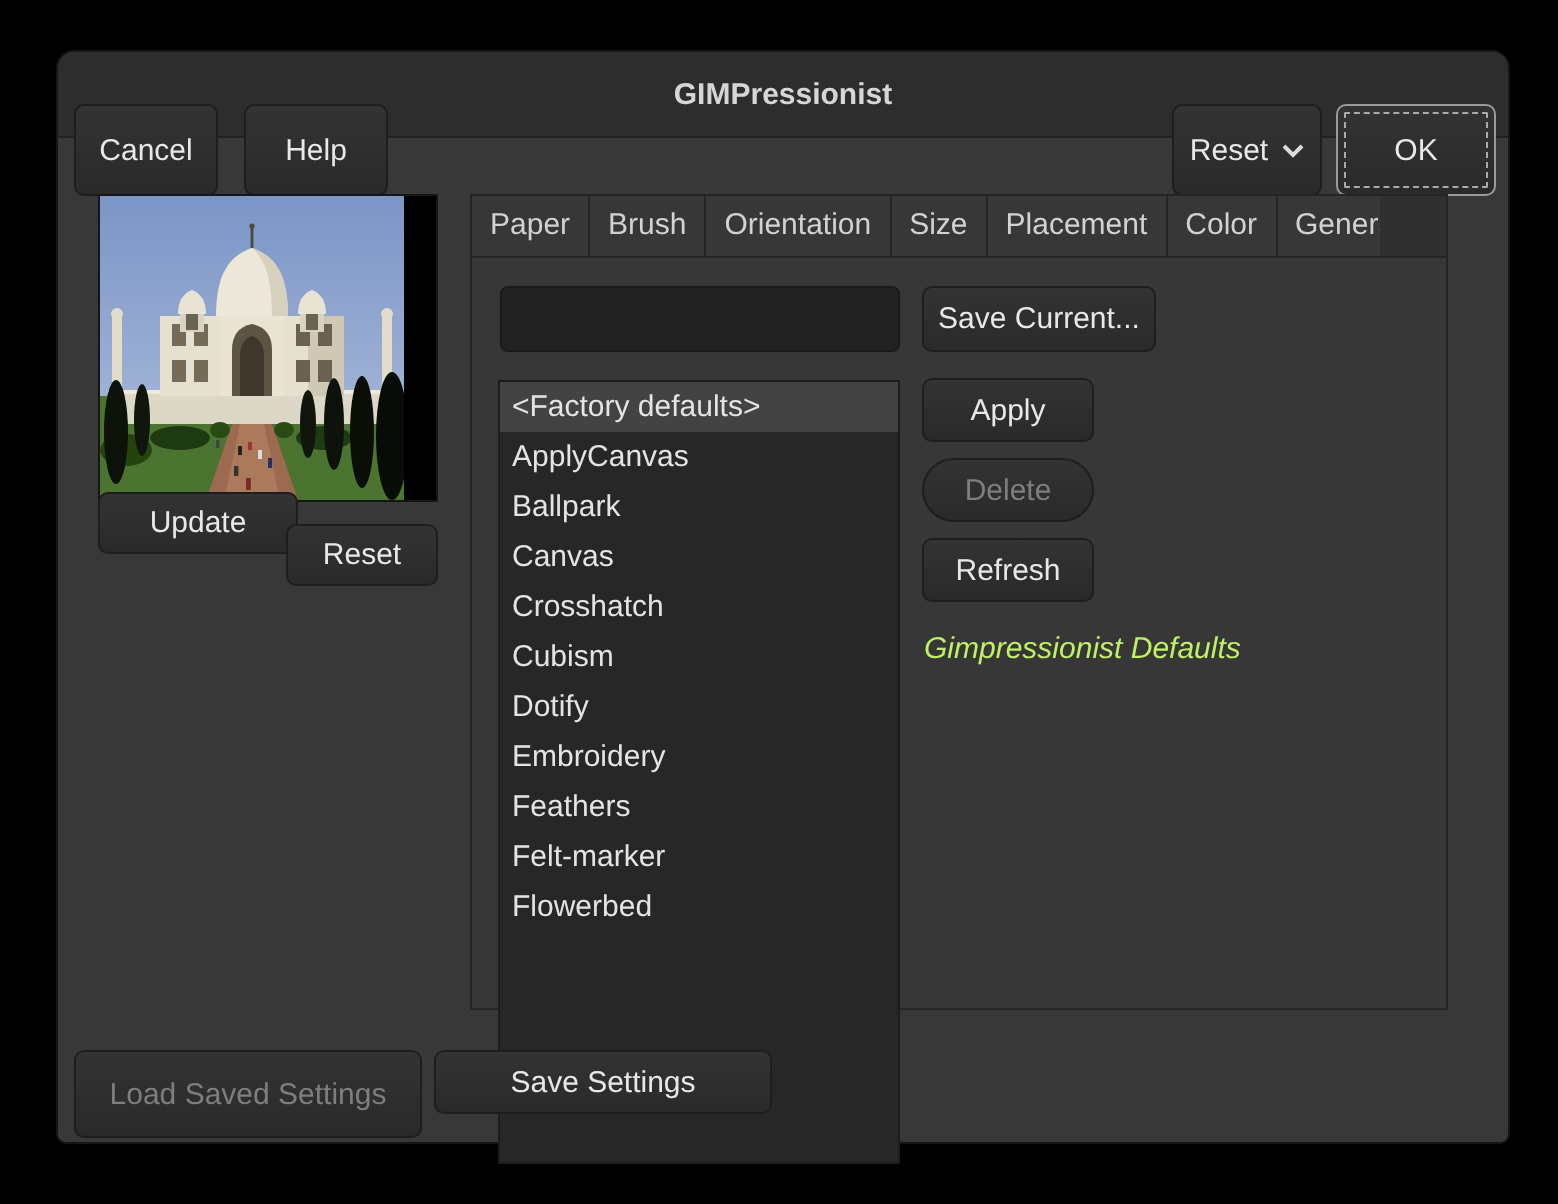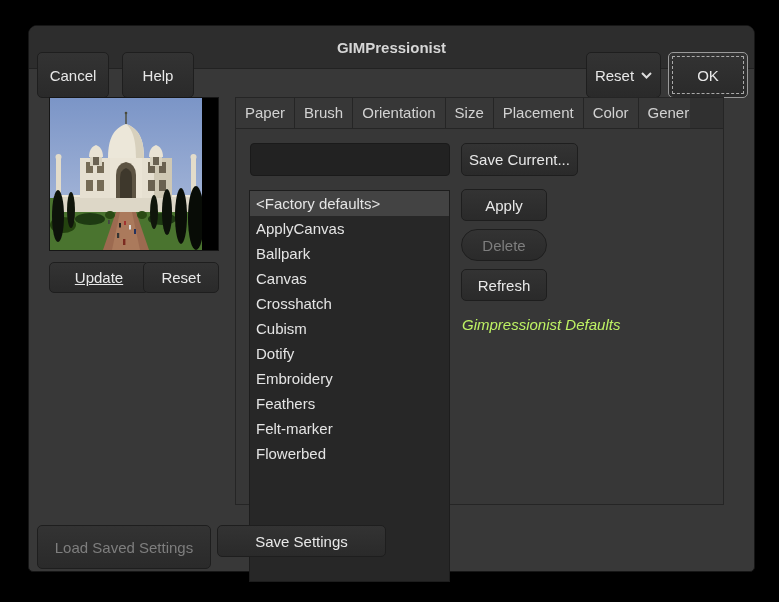--- a/index.html
+++ b/index.html
@@ -129,21 +129,21 @@
         <rect x="74" y="123" width="2" height="4" fill="#a23230"></rect>
         <rect x="79" y="127" width="2" height="4.5" fill="#ddd"></rect>
         <rect x="67" y="135" width="2.2" height="5" fill="#333"></rect>
         <rect x="84" y="131" width="2" height="5" fill="#26335e"></rect>
         <rect x="73" y="141" width="2.4" height="6" fill="#7c2a20"></rect>
         <rect x="58" y="122" width="1.8" height="4" fill="#444"></rect>
       </g>
     </svg>
   </div>
 
-  <button class="btn" style="left:20px;top:236px;width:100px;height:31px;text-decoration:underline;">Update</button>
+  <button class="btn" style="left:20px;top:220px;width:100px;height:31px;">Update</button>
   <button class="btn" style="left:114px;top:236px;width:76px;height:31px;">Reset</button>
 
   <div class="notebook">
     <div class="tabstrip">
 
         <div class="tab"><span>Paper</span></div>
         <div class="tab"><span>Brush</span></div>
         <div class="tab"><span>Orientation</span></div>
         <div class="tab"><span>Size</span></div>
         <div class="tab"><span>Placement</span></div>

